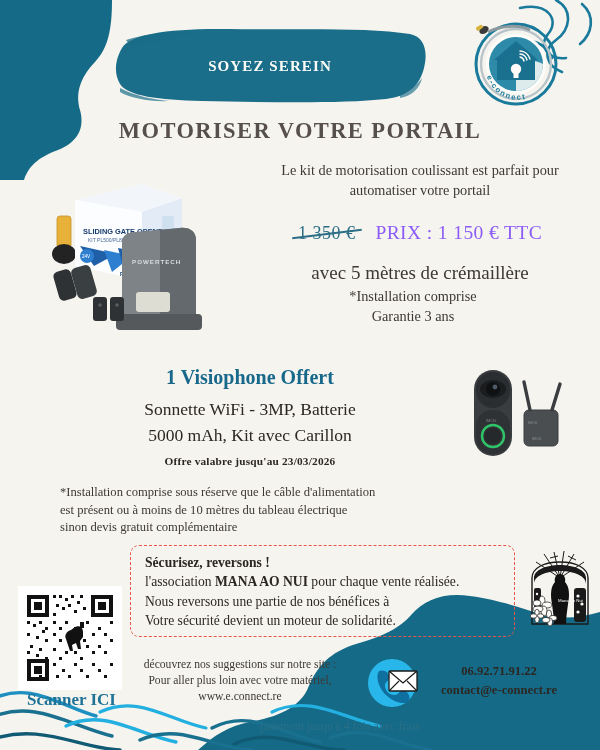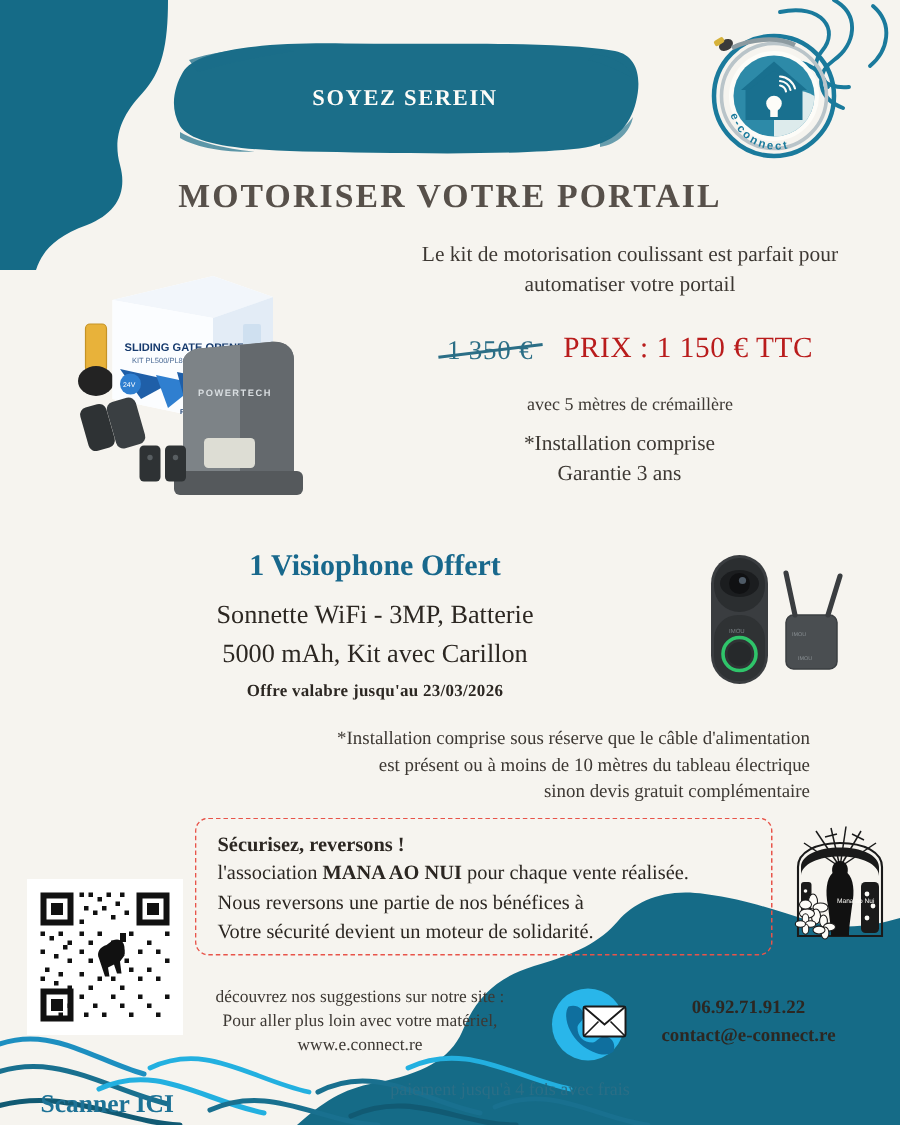--- a/index.html
+++ b/index.html
@@ -44,25 +44,25 @@
     position:absolute; left:250px; top:222px; width:340px;
     display:flex; align-items:center; justify-content:center; gap:20px;
   }
   .price-old {
     font-size:18px; color:#2b6e86; position:relative; letter-spacing:0.5px;
   }
   .price-old::after {
     content:""; position:absolute; left:-6px; right:-6px; top:52%;
     height:2px; background:#2b6e86; transform:rotate(-7deg);
   }
-  .price-new { font-size:19.5px; color:#b91c1c; letter-spacing:0.4px; }
+  .price-new { font-size:19.5px; color:#8b5cf6; letter-spacing:0.4px; }
 
   .rack-line {
     position:absolute; left:250px; top:262px; width:340px;
-    text-align:center; font-size:12px; color:#3d3833;
+    text-align:center; font-size:19px; color:#3d3833;
   }
   .install-block {
     position:absolute; left:268px; top:286px; width:290px;
     text-align:center; font-size:14.3px; line-height:20px; color:#3d3833;
   }
 
   
   .visio-title {
     position:absolute; left:100px; top:366px; width:300px;
     text-align:center; font-size:20px; font-weight:bold; color:#18688c;
@@ -73,42 +73,42 @@
   }
   .visio-valid {
     position:absolute; left:100px; top:455px; width:300px;
     text-align:center; font-size:11.3px; font-weight:bold; color:#2c2722;
     letter-spacing:0.2px;
   }
   .doorbell-img { position:absolute; left:462px; top:362px; width:120px; height:100px; }
 
   .install-note {
     position:absolute; left:60px; top:484px; width:480px;
-    text-align:right; font-size:12.6px; line-height:17.5px; color:#3d3833;
+    text-align:left; font-size:12.6px; line-height:17.5px; color:#3d3833;
   }
 
   
   .charity-box {
     position:absolute; left:130px; top:545px; width:385px; height:92px;
     border:1.6px dashed #e8544a; border-radius:9px;
     padding:9px 12px 0 14px;
   }
   .charity-title { font-size:13.6px; font-weight:bold; color:#2c2722; margin-bottom:1px; }
   .charity-body { font-size:13.6px; line-height:19.5px; color:#2c2722; }
   .charity-body b { font-weight:bold; }
   .mana-logo { position:absolute; left:524px; top:548px; width:72px; height:88px; }
 
   
   .qr-box {
     position:absolute; left:18px; top:586px; width:104px; height:104px;
     background:#fff; padding:5px;
   }
   .scanner-label {
     position:absolute; left:14px; top:690px; width:115px; text-align:center;
-    font-size:17px; font-weight:bold; color:#1d7296;margin-top:36px;
+    font-size:17px; font-weight:bold; color:#1d7296;
   }
   .site-text {
     position:absolute; left:125px; top:657px; width:230px;
     text-align:center; font-size:11.6px; line-height:16px; color:#3d3833;
   }
   .contact-icon { position:absolute; left:365px; top:655px; width:55px; height:55px; }
   .contact-info {
     position:absolute; left:404px; top:662px; width:190px;
     text-align:center; font-size:12.6px; line-height:19px;
     font-weight:bold; color:#2c2722;

